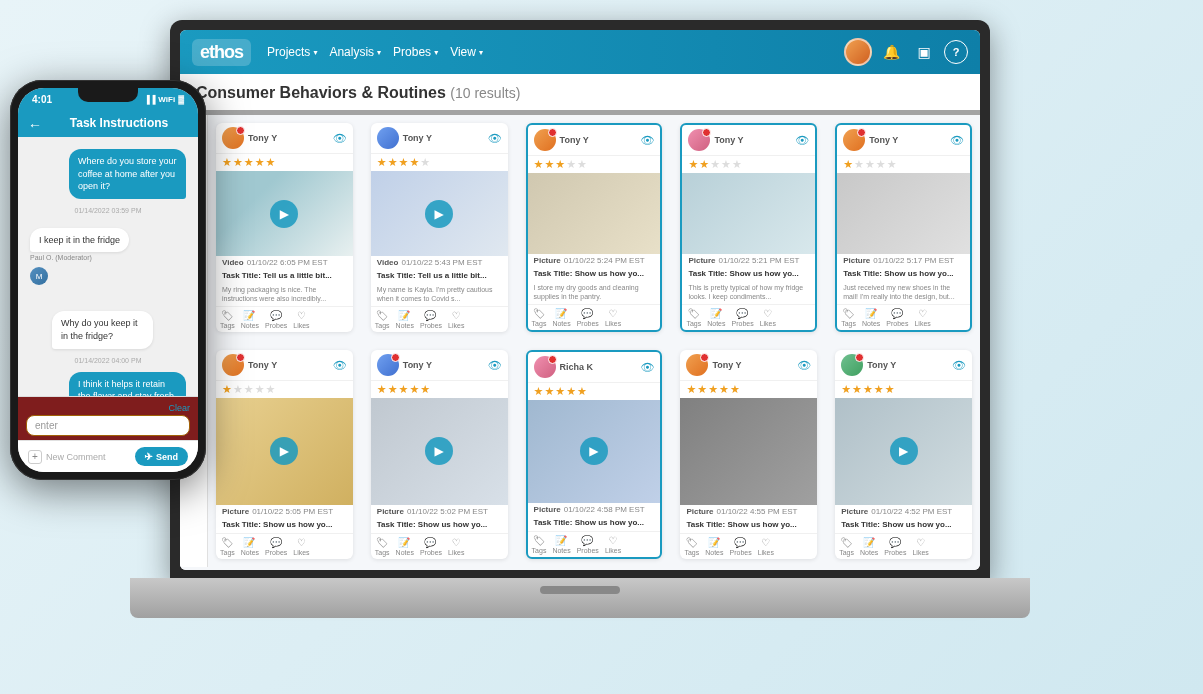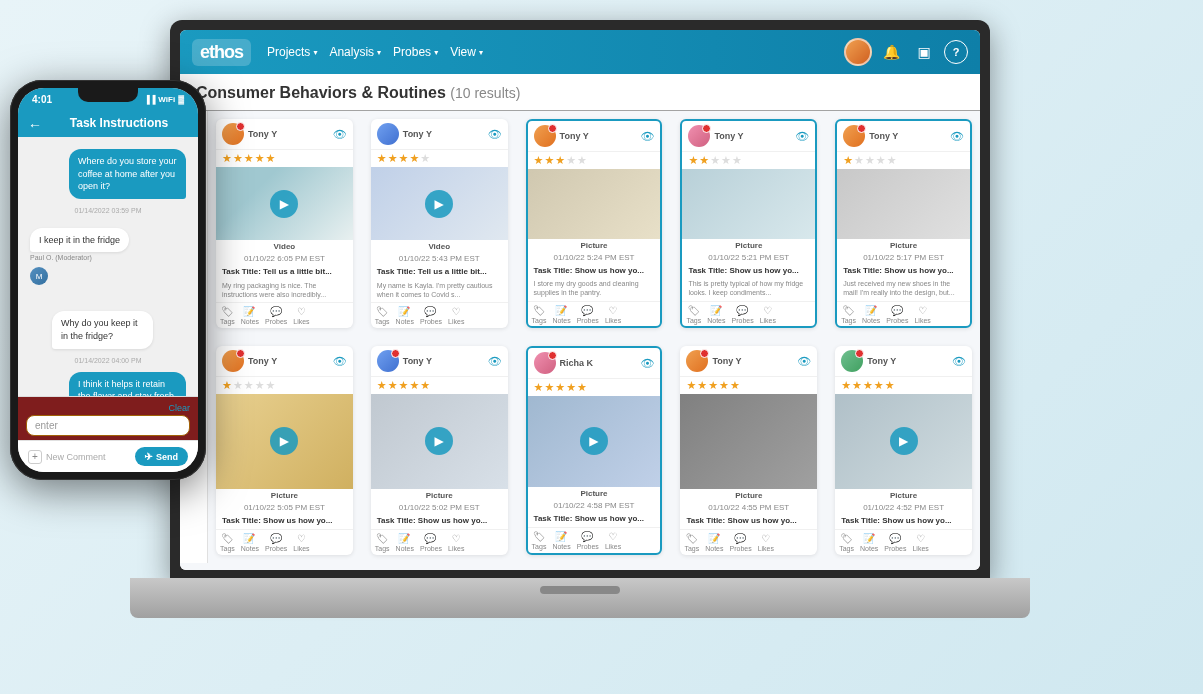--- a/index.html
+++ b/index.html
@@ -122,21 +122,21 @@
 
     
     .app-content {
       background: #f5f7fa;
       height: calc(100% - 44px);
       overflow: hidden;
     }
     .page-header {
       padding: 10px 16px 8px;
       background: #fff;
-      border-bottom: 1px solid #a3a3a3;
+      border-bottom: 5px solid #a3a3a3;
     }
     .page-title {
       font-size: 16px;
       font-weight: 600;
       color: #333;
     }
     .results-count {
       color: #888;
       font-size: 14px;
       font-weight: 400;
@@ -265,27 +265,26 @@
       background: rgba(26,154,192,0.85);
       border-radius: 50%;
       display: flex;
       align-items: center;
       justify-content: center;
       color: #fff;
       font-size: 12px;
     }
 
     .card-meta {
-      padding: 2px 0;
+      padding: 2px 6px;
       font-size: 8px;
       color: #888;
       display: flex;
       align-items: center;
       gap: 3px;
-      flex-direction: column;
     }
     .meta-type {
       font-weight: 600;
       color: #555;
     }
     .card-task {
       padding: 2px 6px 3px;
       font-size: 8px;
       color: #333;
       font-weight: 600;

